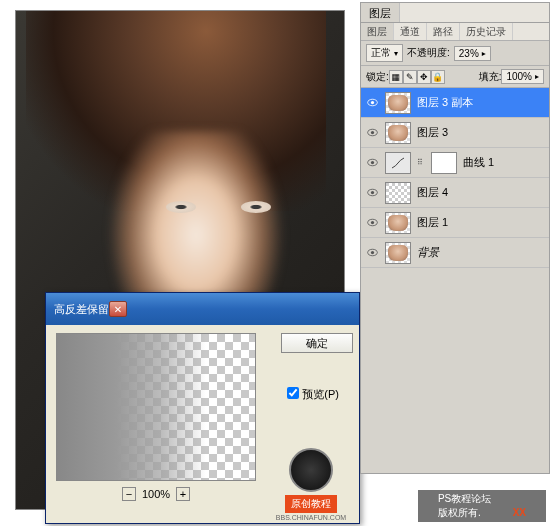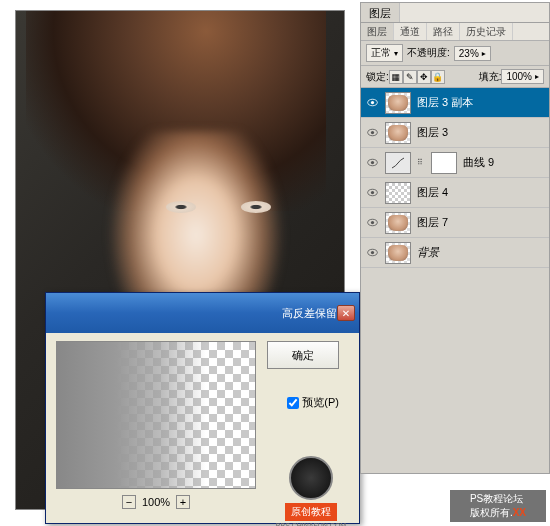--- a/index.html
+++ b/index.html
@@ -8,67 +8,67 @@
 .canvas { position: absolute; left: 15px; top: 10px; width: 330px; height: 500px; border: 1px solid #888; background: linear-gradient(135deg, #3a3833 0%, #2a2825 40%, #1c1a17 100%); }
 .portrait { position: absolute; left: 0; top: 0; width: 100%; height: 100%; overflow: hidden; }
 .face-glow { position: absolute; left: 90px; top: 120px; width: 200px; height: 260px; background: radial-gradient(ellipse 55% 60% at 45% 40%, #f5e8dc 0%, #e8c5a8 35%, rgba(200,140,100,0.6) 60%, transparent 80%); filter: blur(4px); }
 .hair { position: absolute; left: 10px; top: 0; width: 300px; height: 200px; background: radial-gradient(ellipse at 60% 10%, #8b5a3a 0%, #5a3a28 30%, #2a1a12 60%, transparent 80%); }
 .eye { position: absolute; width: 30px; height: 12px; background: radial-gradient(ellipse, #3a3a3a 20%, #e8d8c8 30%, #d8c8b8 100%); border-radius: 50%; }
 .eye.left { left: 150px; top: 190px; }
 .eye.right { left: 225px; top: 190px; }
 .mouth { position: absolute; left: 155px; top: 310px; width: 45px; height: 14px; background: radial-gradient(ellipse, #c8826a 0%, #a86a58 100%); border-radius: 50%; }
 
 .dialog { position: absolute; left: 45px; top: 292px; width: 315px; height: 232px; background: #ece9d8; border: 1px solid #0a246a; box-shadow: 2px 2px 6px rgba(0,0,0,0.4); }
-.dlg-title { height: 40px; background: linear-gradient(to bottom, #4a8cd6 0%, #2866b8 50%, #1e5aa8 100%); color: #fff; display: flex; align-items: center; justify-content: flex-end; padding: 0 4px 0 8px; font-size: 11px; }
+.dlg-title { height: 32px; background: linear-gradient(to bottom, #4a8cd6 0%, #2866b8 50%, #1e5aa8 100%); color: #fff; display: flex; align-items: center; justify-content: flex-start; padding: 0 4px 0 8px; font-size: 11px; }
 .dlg-close { width: 18px; height: 16px; background: linear-gradient(to bottom, #e8a898, #c84a3a); border: 1px solid #8a3a2a; color: #fff; display: flex; align-items: center; justify-content: center; font-size: 10px; border-radius: 2px; }
 .dlg-body { padding: 8px; position: relative; height: calc(100% - 24px); }
 .preview-box { position: absolute; left: 10px; top: 8px; width: 200px; height: 148px; border: 1px solid #888; background-image: repeating-conic-gradient(#fff 0 25%, #c8c8c8 0 50%); background-size: 16px 16px; }
 .preview-gradient { position: absolute; left: 0; top: 0; width: 75%; height: 100%; background: linear-gradient(to right, #888 0%, #9a9a9a 40%, rgba(160,160,160,0.7) 70%, transparent 100%); }
 .zoom-row { position: absolute; left: 10px; top: 162px; width: 200px; display: flex; align-items: center; justify-content: center; gap: 6px; }
 .zoom-btn { width: 14px; height: 14px; border: 1px solid #888; background: #ece9d8; display: flex; align-items: center; justify-content: center; font-size: 11px; line-height: 1; }
 .radius-row { position: absolute; left: 10px; top: 186px; display: flex; align-items: center; gap: 4px; }
 .radius-input { width: 38px; height: 18px; border: 1px solid #7a9ac8; background: #fff; color: #1a4a9a; text-align: center; font-size: 11px; padding: 2px; }
-.dlg-btn { position: absolute; right: 20px; width: 72px; height: 28px; border: 1px solid #888; background: linear-gradient(to bottom, #fdfdfd, #e8e8e0); font-size: 11px; }
+.dlg-btn { position: absolute; right: 6px; width: 72px; height: 20px; border: 1px solid #888; background: linear-gradient(to bottom, #fdfdfd, #e8e8e0); font-size: 11px; }
 .dlg-ok { top: 8px; }
 .dlg-cancel { top: 34px; }
-.dlg-check { position: absolute; right: 20px; top: 62px; display: flex; align-items: center; gap: 3px; }
+.dlg-check { position: absolute; right: 20px; top: 62px; display: flex; gap: 3px; }
 .watermark { position: absolute; right: 14px; bottom: 10px; width: 68px; display: flex; flex-direction: column; align-items: center; }
 .wm-logo { width: 44px; height: 44px; border-radius: 50%; background: radial-gradient(circle, #3a3a3a 0%, #1a1a1a 70%, #000 100%); border: 2px solid #888; margin-bottom: 3px; }
 .wm-tag { background: #e84a1a; color: #fff; font-size: 10px; padding: 2px 6px; }
 .wm-sub { font-size: 7px; color: #666; margin-top: 1px; }
 
 .layers { position: absolute; right: 0; top: 2px; width: 190px; height: 472px; background: #d6d3cc; border: 1px solid #a0a0a0; }
 .tabset { display: flex; height: 20px; background: #e8e5de; border-bottom: 1px solid #a0a0a0; }
 .tab { padding: 3px 8px; font-size: 11px; color: #555; border-right: 1px solid #c0c0c0; }
 .tab.active { background: #d6d3cc; color: #000; font-weight: normal; }
 .subtabs { display: flex; height: 18px; background: #e8e5de; border-bottom: 1px solid #b0b0b0; font-size: 10px; }
 .subtab { padding: 2px 6px; color: #444; border-right: 1px solid #ccc; }
 .subtab.active { background: #d6d3cc; }
 .layer-opts { display: flex; align-items: center; gap: 4px; padding: 3px 5px; background: #d6d3cc; border-bottom: 1px solid #b0b0b0; font-size: 10px; }
 .opt-select { border: 1px solid #a0a0a0; background: #f0ede6; padding: 1px 4px; display: flex; align-items: center; gap: 3px; font-size: 10px; }
 .chev { font-size: 8px; }
 .lock-row { display: flex; align-items: center; padding: 3px 5px; background: #d6d3cc; border-bottom: 1px solid #b0b0b0; font-size: 10px; }
 .lock-icon { width: 14px; height: 14px; border: 1px solid #a0a0a0; background: #ece9e2; display: flex; align-items: center; justify-content: center; font-size: 9px; }
 .layer-list { background: #d6d3cc; }
 .layer-row { display: flex; align-items: center; height: 30px; border-bottom: 1px solid #c0c0c0; padding: 0 4px; gap: 6px; }
-.layer-row.selected { background: #0369a1; color: #fff; }
+.layer-row.selected { background: #3b82f6; color: #fff; }
 .vis { width: 14px; height: 14px; display: flex; align-items: center; justify-content: center; }
 .vis svg { width: 13px; height: 13px; }
 .thumb { width: 26px; height: 22px; border: 1px solid #888; background: #fff; background-image: repeating-conic-gradient(#fff 0 25%, #ddd 0 50%); background-size: 6px 6px; position: relative; }
 .thumb.face::after { content: ""; position: absolute; inset: 2px; background: radial-gradient(ellipse at 50% 40%, #e8c8b0, #c89878 60%, #8a6a58); border-radius: 30% 30% 40% 40%; }
 .thumb.trans { background-image: repeating-conic-gradient(#fff 0 25%, #ccc 0 50%); background-size: 6px 6px; }
 .thumb.mask { background: #fff; }
 .thumb.curves { background: #e8e8e8; display: flex; align-items: center; justify-content: center; }
 .link-icon { width: 8px; font-size: 8px; color: #555; }
 .layer-name { font-size: 11px; }
 .layer-row.selected .layer-name { color: #fff; }
 .layers-blank { height: 100px; background: #d6d3cc; }
 
 .footer-wm { position: absolute; right: 4px; bottom: 4px; background: rgba(90,90,90,0.85); color: #fff; font-size: 10px; padding: 2px 20px; }
-.footer-wm .xx { color: #e84a1a; font-weight: bold; }
+.footer-wm .xx { color: #e84a1a; font-weight: bold; margin-left: 32px; }
 
 input[type=checkbox] { width: 12px; height: 12px; }
 </style>
 </head>
 <body>
 
 <div class="canvas">
   <div class="portrait">
     <div class="hair"></div>
     <div class="face-glow"></div>
@@ -166,41 +166,41 @@
             <circle cx="8" cy="8" r="2" fill="#555"></circle>
           </svg>
         </div>
       <div class="thumb curves">
           <svg width="16" height="14" viewBox="0 0 16 14">
             <path d="M2 12 Q6 10 8 7 Q10 4 14 2" fill="none" stroke="#444" stroke-width="1"></path>
           </svg>
         </div>
       <span class="link-icon">⠿</span>
       <div class="thumb mask"></div>
-      <span class="layer-name">曲线 9</span>
+      <span class="layer-name">曲线 1</span>
     </div>
     <div class="layer-row">
       <div class="vis">
           <svg viewBox="0 0 16 16">
             <ellipse cx="8" cy="8" rx="6" ry="4" fill="none" stroke="#555" stroke-width="1"></ellipse>
             <circle cx="8" cy="8" r="2" fill="#555"></circle>
           </svg>
         </div>
       <div class="thumb trans"></div>
       <span class="layer-name">图层 4</span>
     </div>
     <div class="layer-row">
       <div class="vis">
           <svg viewBox="0 0 16 16">
             <ellipse cx="8" cy="8" rx="6" ry="4" fill="none" stroke="#555" stroke-width="1"></ellipse>
             <circle cx="8" cy="8" r="2" fill="#555"></circle>
           </svg>
         </div>
       <div class="thumb face"></div>
-      <span class="layer-name">图层 7</span>
+      <span class="layer-name">图层 1</span>
     </div>
     <div class="layer-row">
       <div class="vis">
           <svg viewBox="0 0 16 16">
             <ellipse cx="8" cy="8" rx="6" ry="4" fill="none" stroke="#555" stroke-width="1"></ellipse>
             <circle cx="8" cy="8" r="2" fill="#555"></circle>
           </svg>
         </div>
       <div class="thumb face"></div>
       <span class="layer-name" style="font-style:italic">背景</span>

